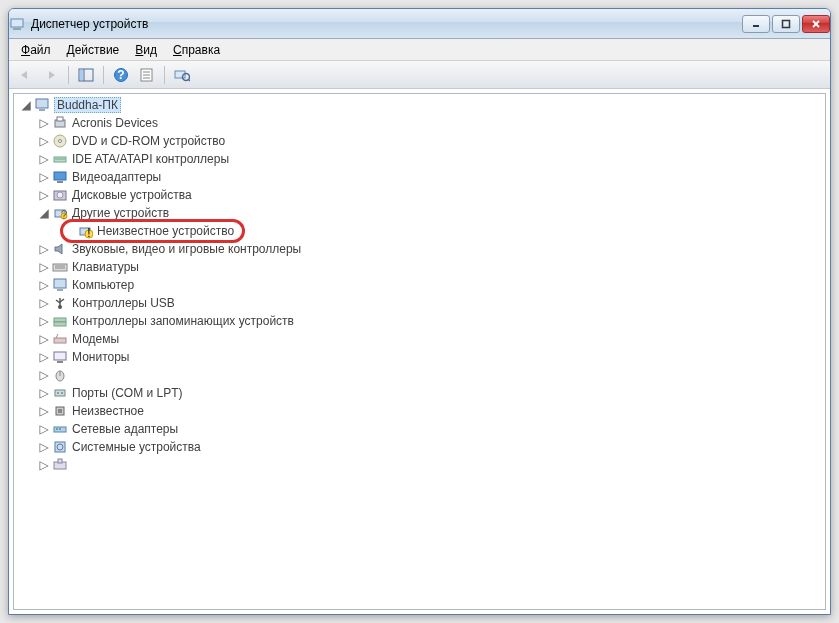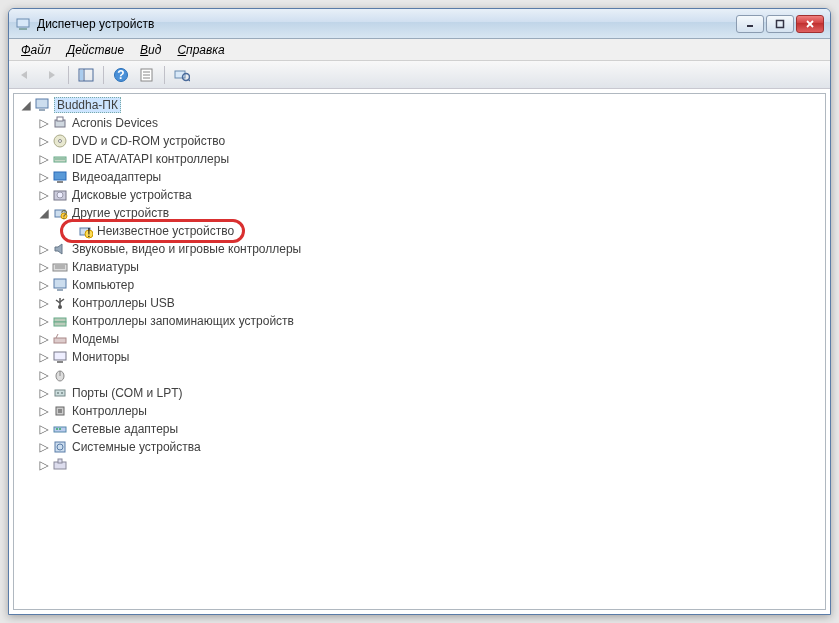--- a/index.html
+++ b/index.html
@@ -1,24 +1,24 @@
 <!DOCTYPE html>
 <html><head>
   <meta charset="utf-8">
   <style>
     * { box-sizing: border-box; margin: 0; padding: 0; font-family: "Segoe UI", Tahoma, sans-serif; font-size: 12px; }
     body { background: #e8e8e8; padding: 8px; }
     .window { width: 823px; height: 607px; background: #fff; border: 1px solid #5a7ca8; border-radius: 6px 6px 0 0; box-shadow: 0 2px 8px rgba(0,0,0,0.3); overflow: hidden; }
-    .titlebar { height: 30px; background: linear-gradient(#e8f0f8, #d0dff0 45%, #c0d5e8 46%, #d8e6f2); display: flex; align-items: center; padding: 0 6px; border-bottom: 1px solid #9ab; }
+    .titlebar { height: 30px; background: linear-gradient(#e8f0f8, #d0dff0 45%, #c0d5e8 46%, #d8e6f2); display: flex; align-items: center; padding: 0 0; border-bottom: 1px solid #9ab; }
     .titlebar-icon { width: 16px; height: 16px; margin-right: 6px; }
     .titlebar-text { flex: 1; color: #000; }
     .win-controls { display: flex; gap: 2px; }
     .win-btn { width: 28px; height: 18px; border: 1px solid #8a9bb0; background: linear-gradient(#f5f9fc, #d5e2f0); border-radius: 3px; display: flex; align-items: center; justify-content: center; cursor: default; }
     .win-btn.close { background: linear-gradient(#f08080, #d04040 45%, #c03030 46%, #e06060); border-color: #a03030; color: #fff; }
-    .menubar { height: 22px; background: #f0f0f0; border-bottom: 1px solid #d0d0d0; display: flex; align-items: center; padding: 0 4px; font-style: italic; }
+    .menubar { height: 22px; background: #f0f0f0; border-bottom: 1px solid #d0d0d0; display: flex; align-items: center; padding: 0 4px; }
     .menu-item { padding: 2px 8px; cursor: default; }
     .menu-item .u { text-decoration: underline; }
     .toolbar { height: 28px; background: linear-gradient(#f8f8f8, #e0e4ea); border-bottom: 1px solid #c8c8d0; display: flex; align-items: center; padding: 0 4px; gap: 2px; }
     .tool-btn { width: 24px; height: 22px; display: flex; align-items: center; justify-content: center; border: 1px solid transparent; border-radius: 2px; }
     .tool-btn.disabled { opacity: 0.4; }
     .tool-sep { width: 1px; height: 18px; background: #c0c0c8; margin: 0 3px; }
     .content { height: calc(100% - 30px - 22px - 28px); padding: 4px; }
     .tree-panel { width: 100%; height: 100%; border: 1px solid #b0b8c0; background: #fff; overflow: auto; padding: 2px 0; }
     .tree-node { display: flex; align-items: center; height: 18px; white-space: nowrap; }
     .expander { width: 12px; height: 12px; display: flex; align-items: center; justify-content: center; cursor: default; margin-right: 2px; color: #666; }
@@ -297,21 +297,21 @@
             <span class="node-label">Порты (COM и LPT)</span>
           </div>
           <div class="tree-node lvl1">
             <span class="expander">▷</span>
             <span class="node-icon">
               <svg width="16" height="16">
                 <rect x="4" y="4" width="8" height="8" fill="#ccc" stroke="#666"></rect>
                 <rect x="6" y="6" width="4" height="4" fill="#888"></rect>
               </svg>
             </span>
-            <span class="node-label">Контроллеры</span>
+            <span class="node-label">Неизвестное</span>
           </div>
           <div class="tree-node lvl1">
             <span class="expander">▷</span>
             <span class="node-icon">
               <svg width="16" height="16">
                 <rect x="2" y="6" width="12" height="5" fill="#bce" stroke="#58a"></rect>
                 <circle cx="5" cy="8" r="1" fill="#3a6"></circle>
                 <circle cx="8" cy="8" r="1" fill="#3a6"></circle>
               </svg>
             </span>

